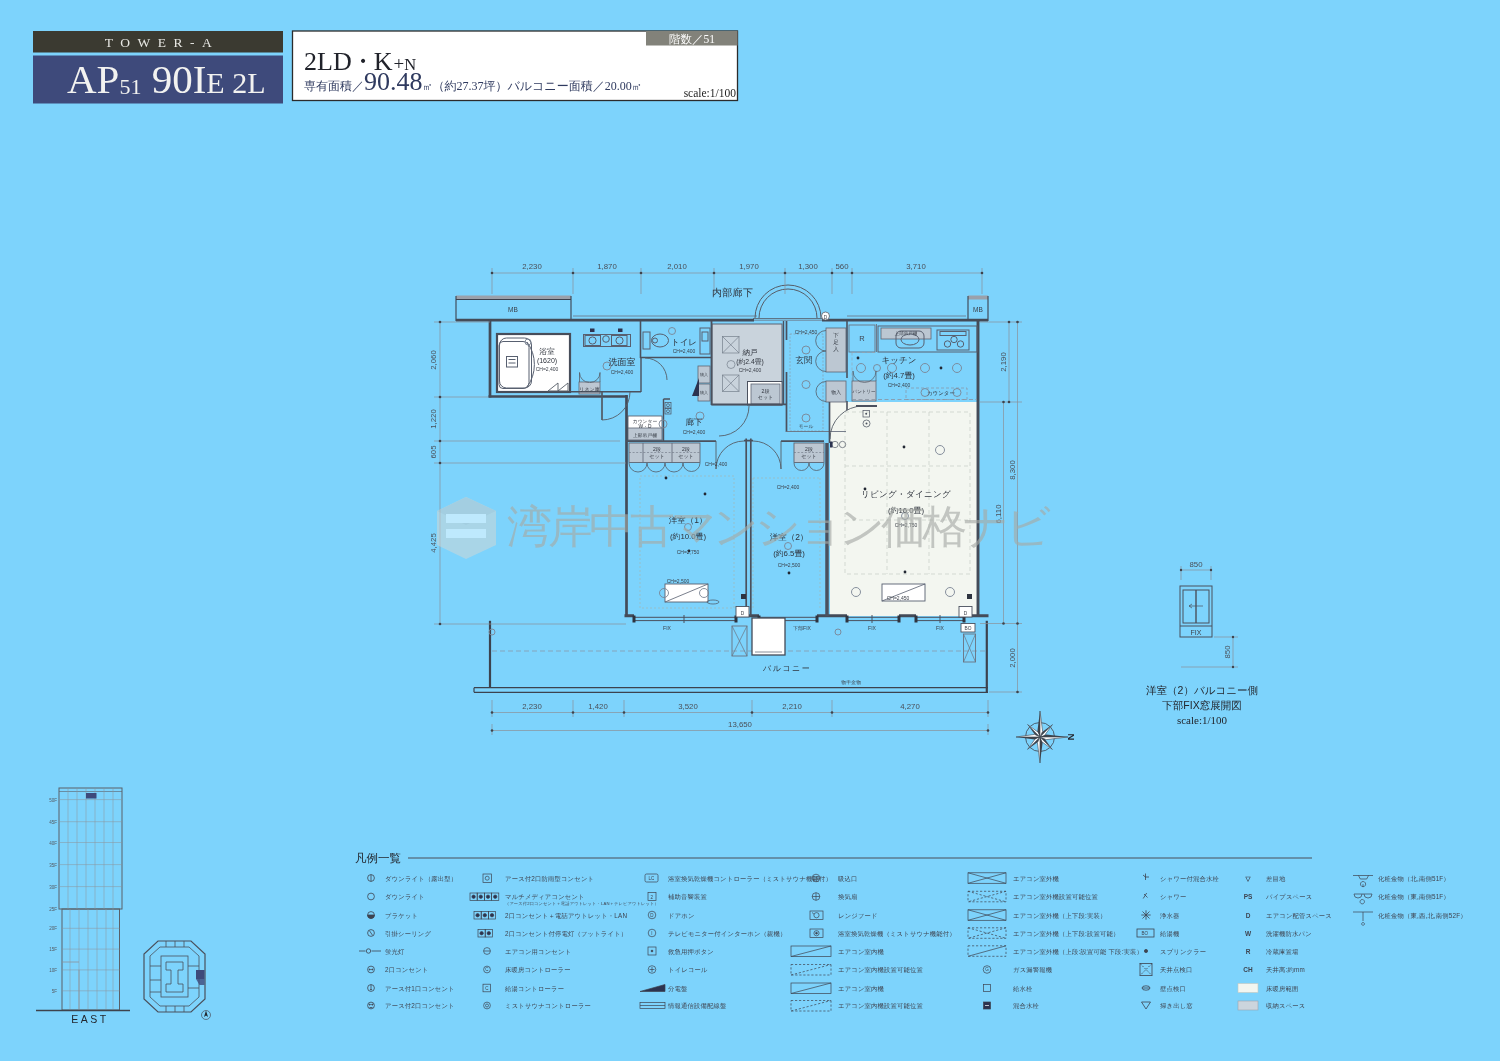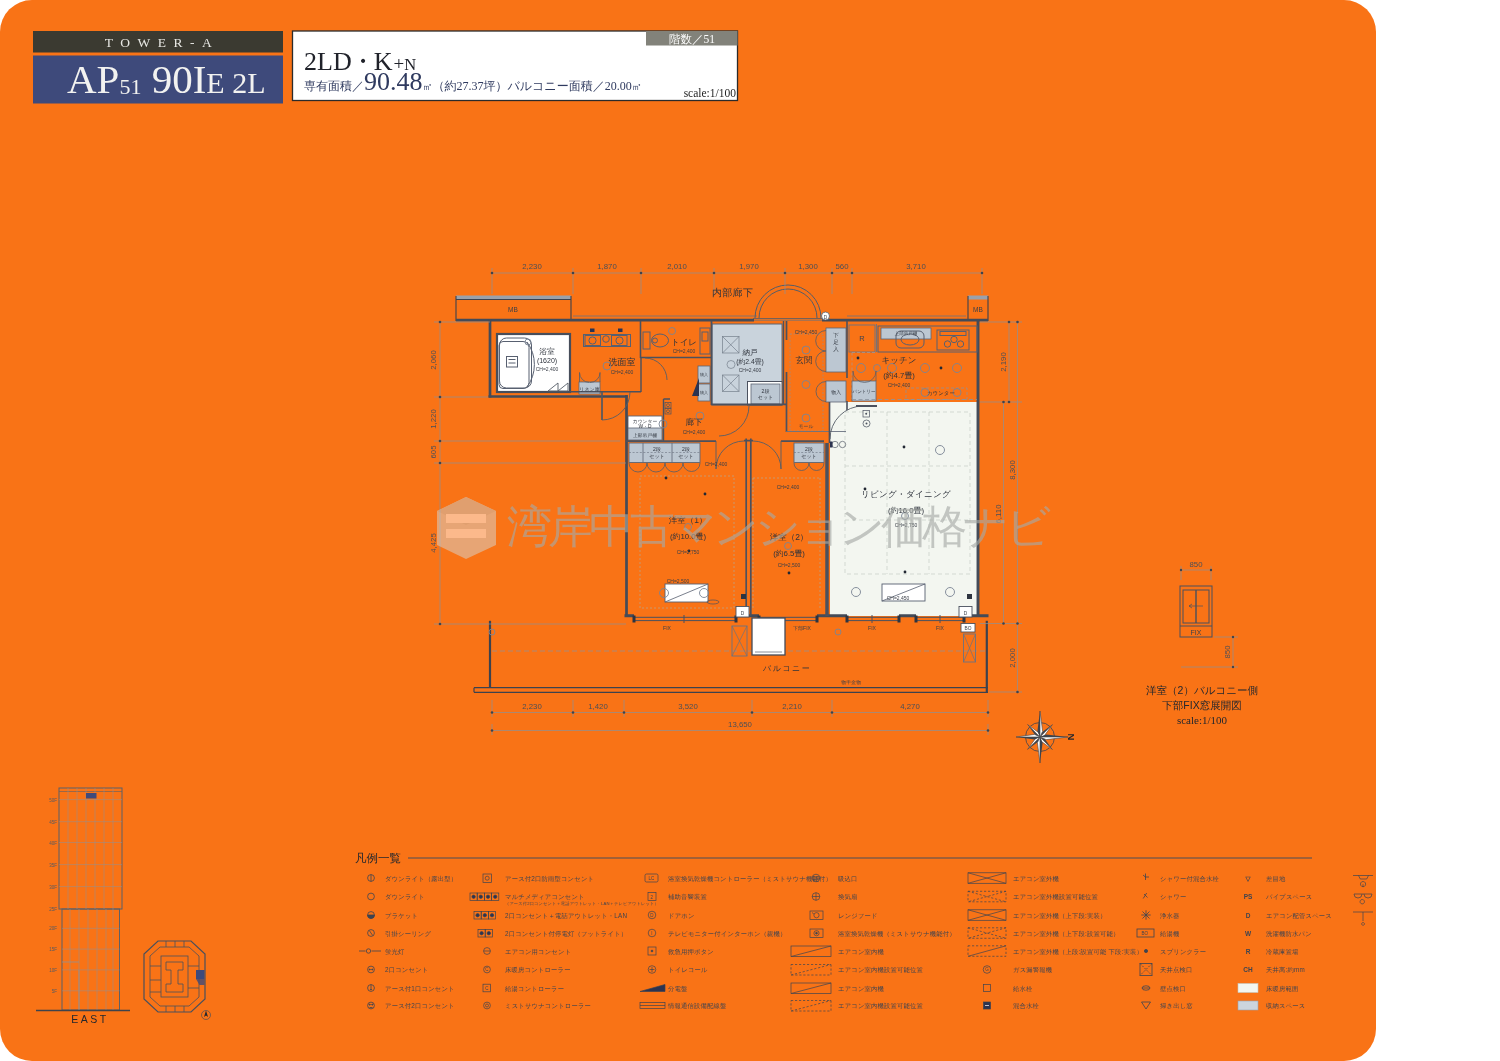--- a/index.html
+++ b/index.html
@@ -1,17 +1,17 @@
 <!DOCTYPE html>
 <html><head>
 <meta charset="utf-8">
 <style>
   html,body{margin:0;padding:0;background:#ffffff;}
-  #page{position:relative;width:1376px;height:1061px;background:#f97316;overflow:hidden;
-        font-family:"Liberation Sans", sans-serif;border-radius:32px;}
+  #page{position:relative;width:1500px;height:1061px;background:#7dd3fc;overflow:hidden;
+        font-family:"Liberation Sans", sans-serif;}
   svg{position:absolute;left:0;top:0;}
   .dim{font-size:7.8px;fill:#4a4f58;font-family:"Liberation Sans", sans-serif;}
   .sm{font-size:5px;fill:#3a3f48;font-family:"Liberation Sans", sans-serif;}
   .tn{font-size:4.8px;fill:#3a3f48;font-family:"Liberation Sans", sans-serif;}
 </style>
 </head>
 <body>
 <div id="page">
 <svg width="1500" height="1061" viewBox="0 0 1500 1061">
 <defs>

